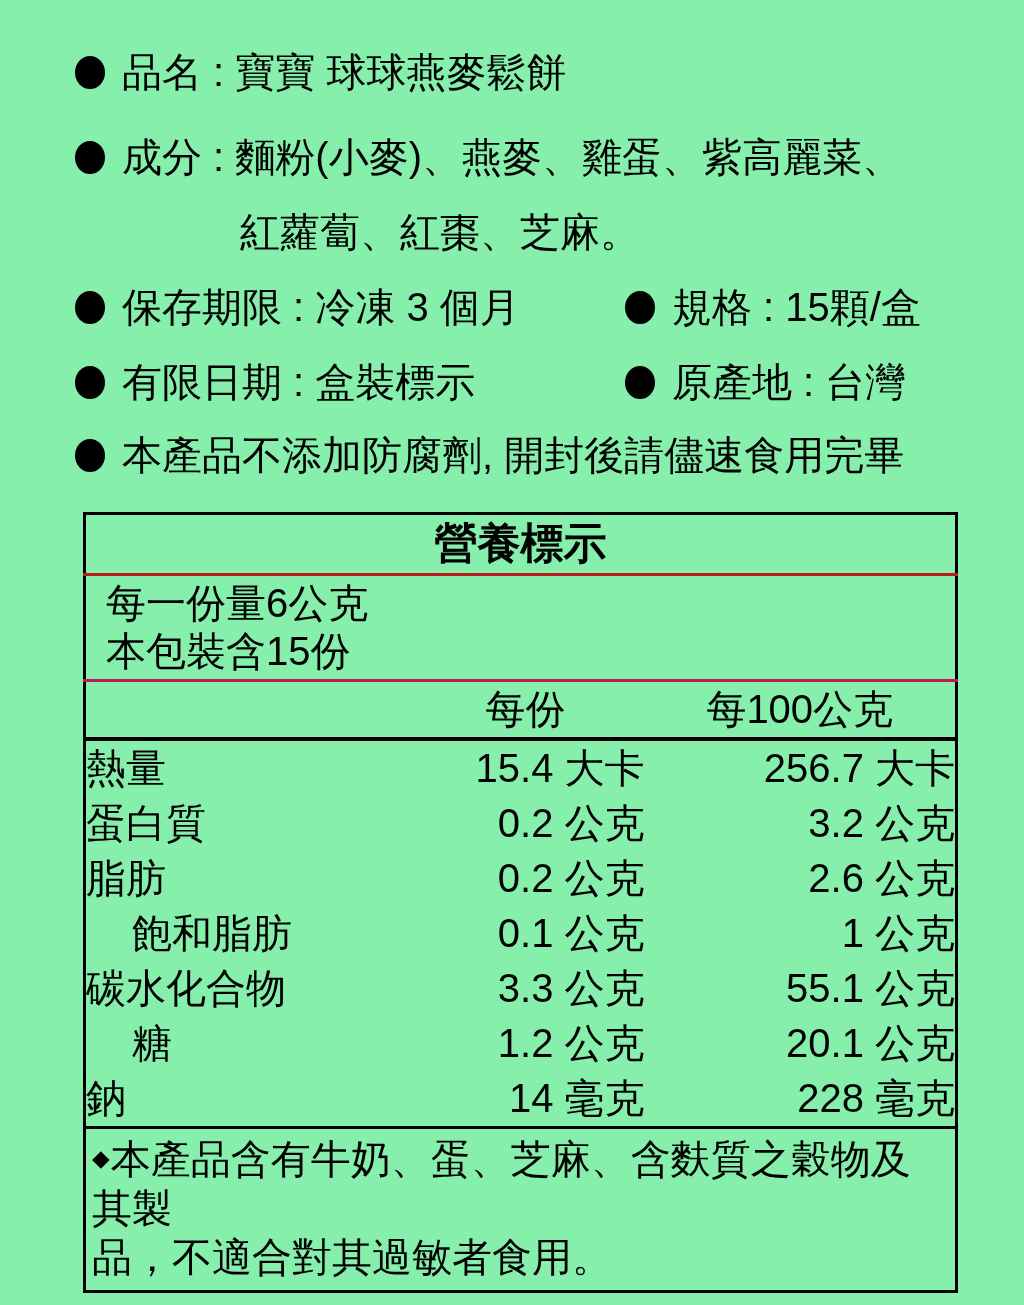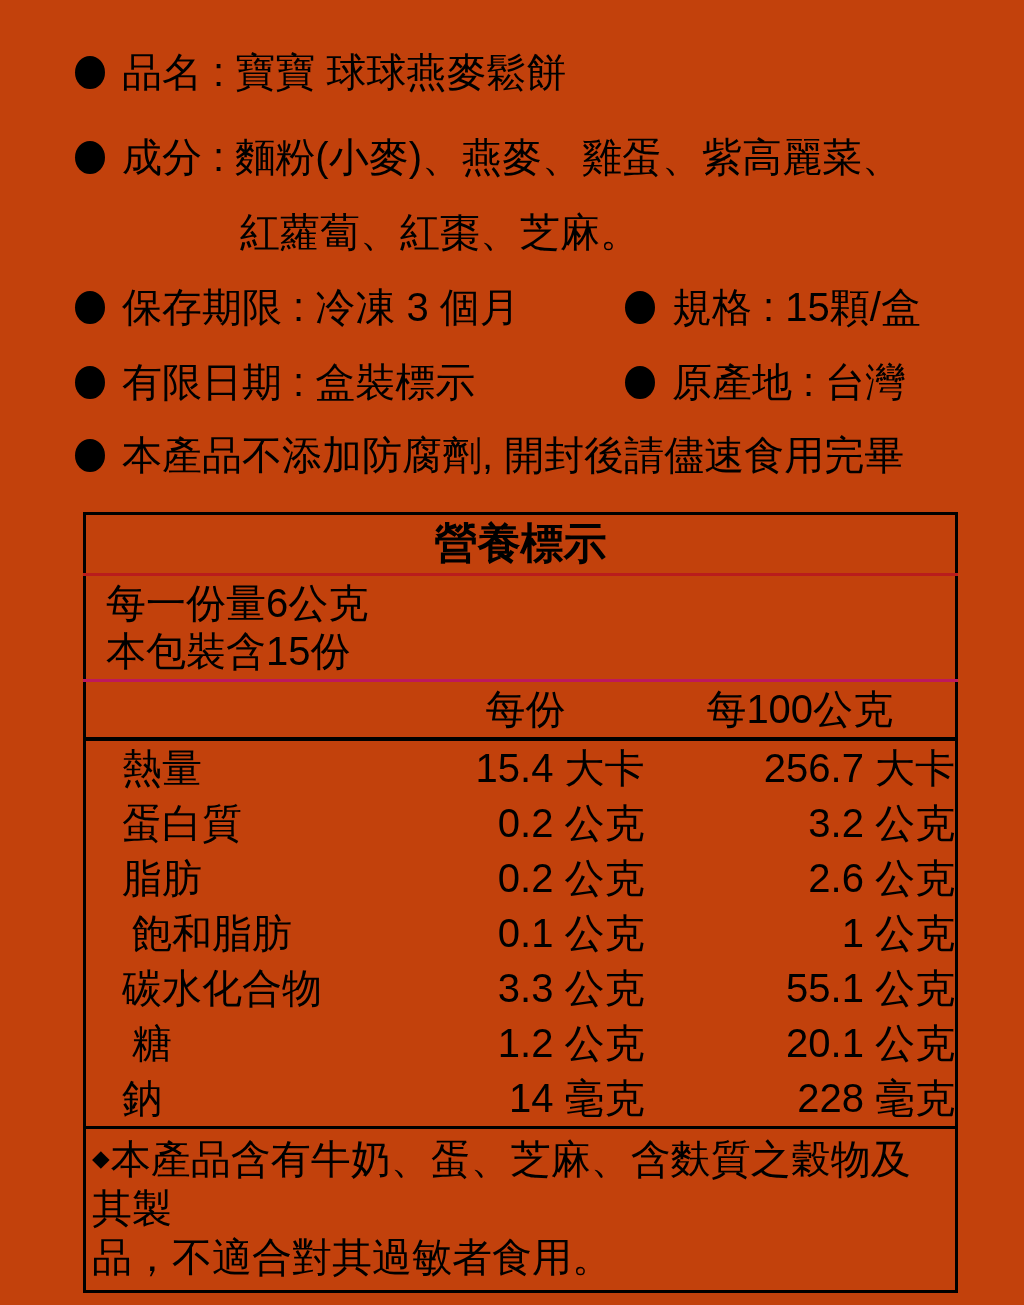--- a/index.html
+++ b/index.html
@@ -4,21 +4,21 @@
 <style>
   html, body { margin:0; padding:0; }
   body {
     width:1024px; height:1305px;
     background:#ffffff;
     font-family:"Liberation Sans","DejaVu Sans",sans-serif;
     color:#000;
     position:relative;
     overflow:hidden;
   }
-  .sheet { position:absolute; inset:0; background:#c2410c; }
+  .sheet { position:absolute; inset:0; background:#86efac; }
 
   
   .row {
     position:absolute;
     display:flex;
     align-items:center;
     gap:17px;
     font-size:40px;
     line-height:48px;
     white-space:nowrap;
@@ -49,21 +49,21 @@
     font-size:43px;
     border-bottom:3px solid #b91c1c;
   }
   .t-serving td { border-bottom:3px solid #be185d; padding:3px 0 4px 20px; }
   .t-serving .sline { line-height:48px; font-size:40px; }
   .t-colhead td { height:55px; border-bottom:4px solid #000;text-align:center; }
   .lbl { padding-left:7px; text-align:left; }
   .lbl.indent { padding-left:46px; }
   .num2 { text-align:right; padding-right:28px; }
   .num3 { text-align:right; padding-right:16px; }
-  .t-row td { height:50px;padding-left:36px; }
+  .t-row td { height:50px; }
   .t-note td {
     border-top:3px solid #000;
     padding:5px 10px 8px 6px;
     font-size:40px;
     line-height:49px;
   }
   .diamond { font-size:23px; vertical-align:7px; margin-right:1px; }
 </style>
 </head>
 <body>

